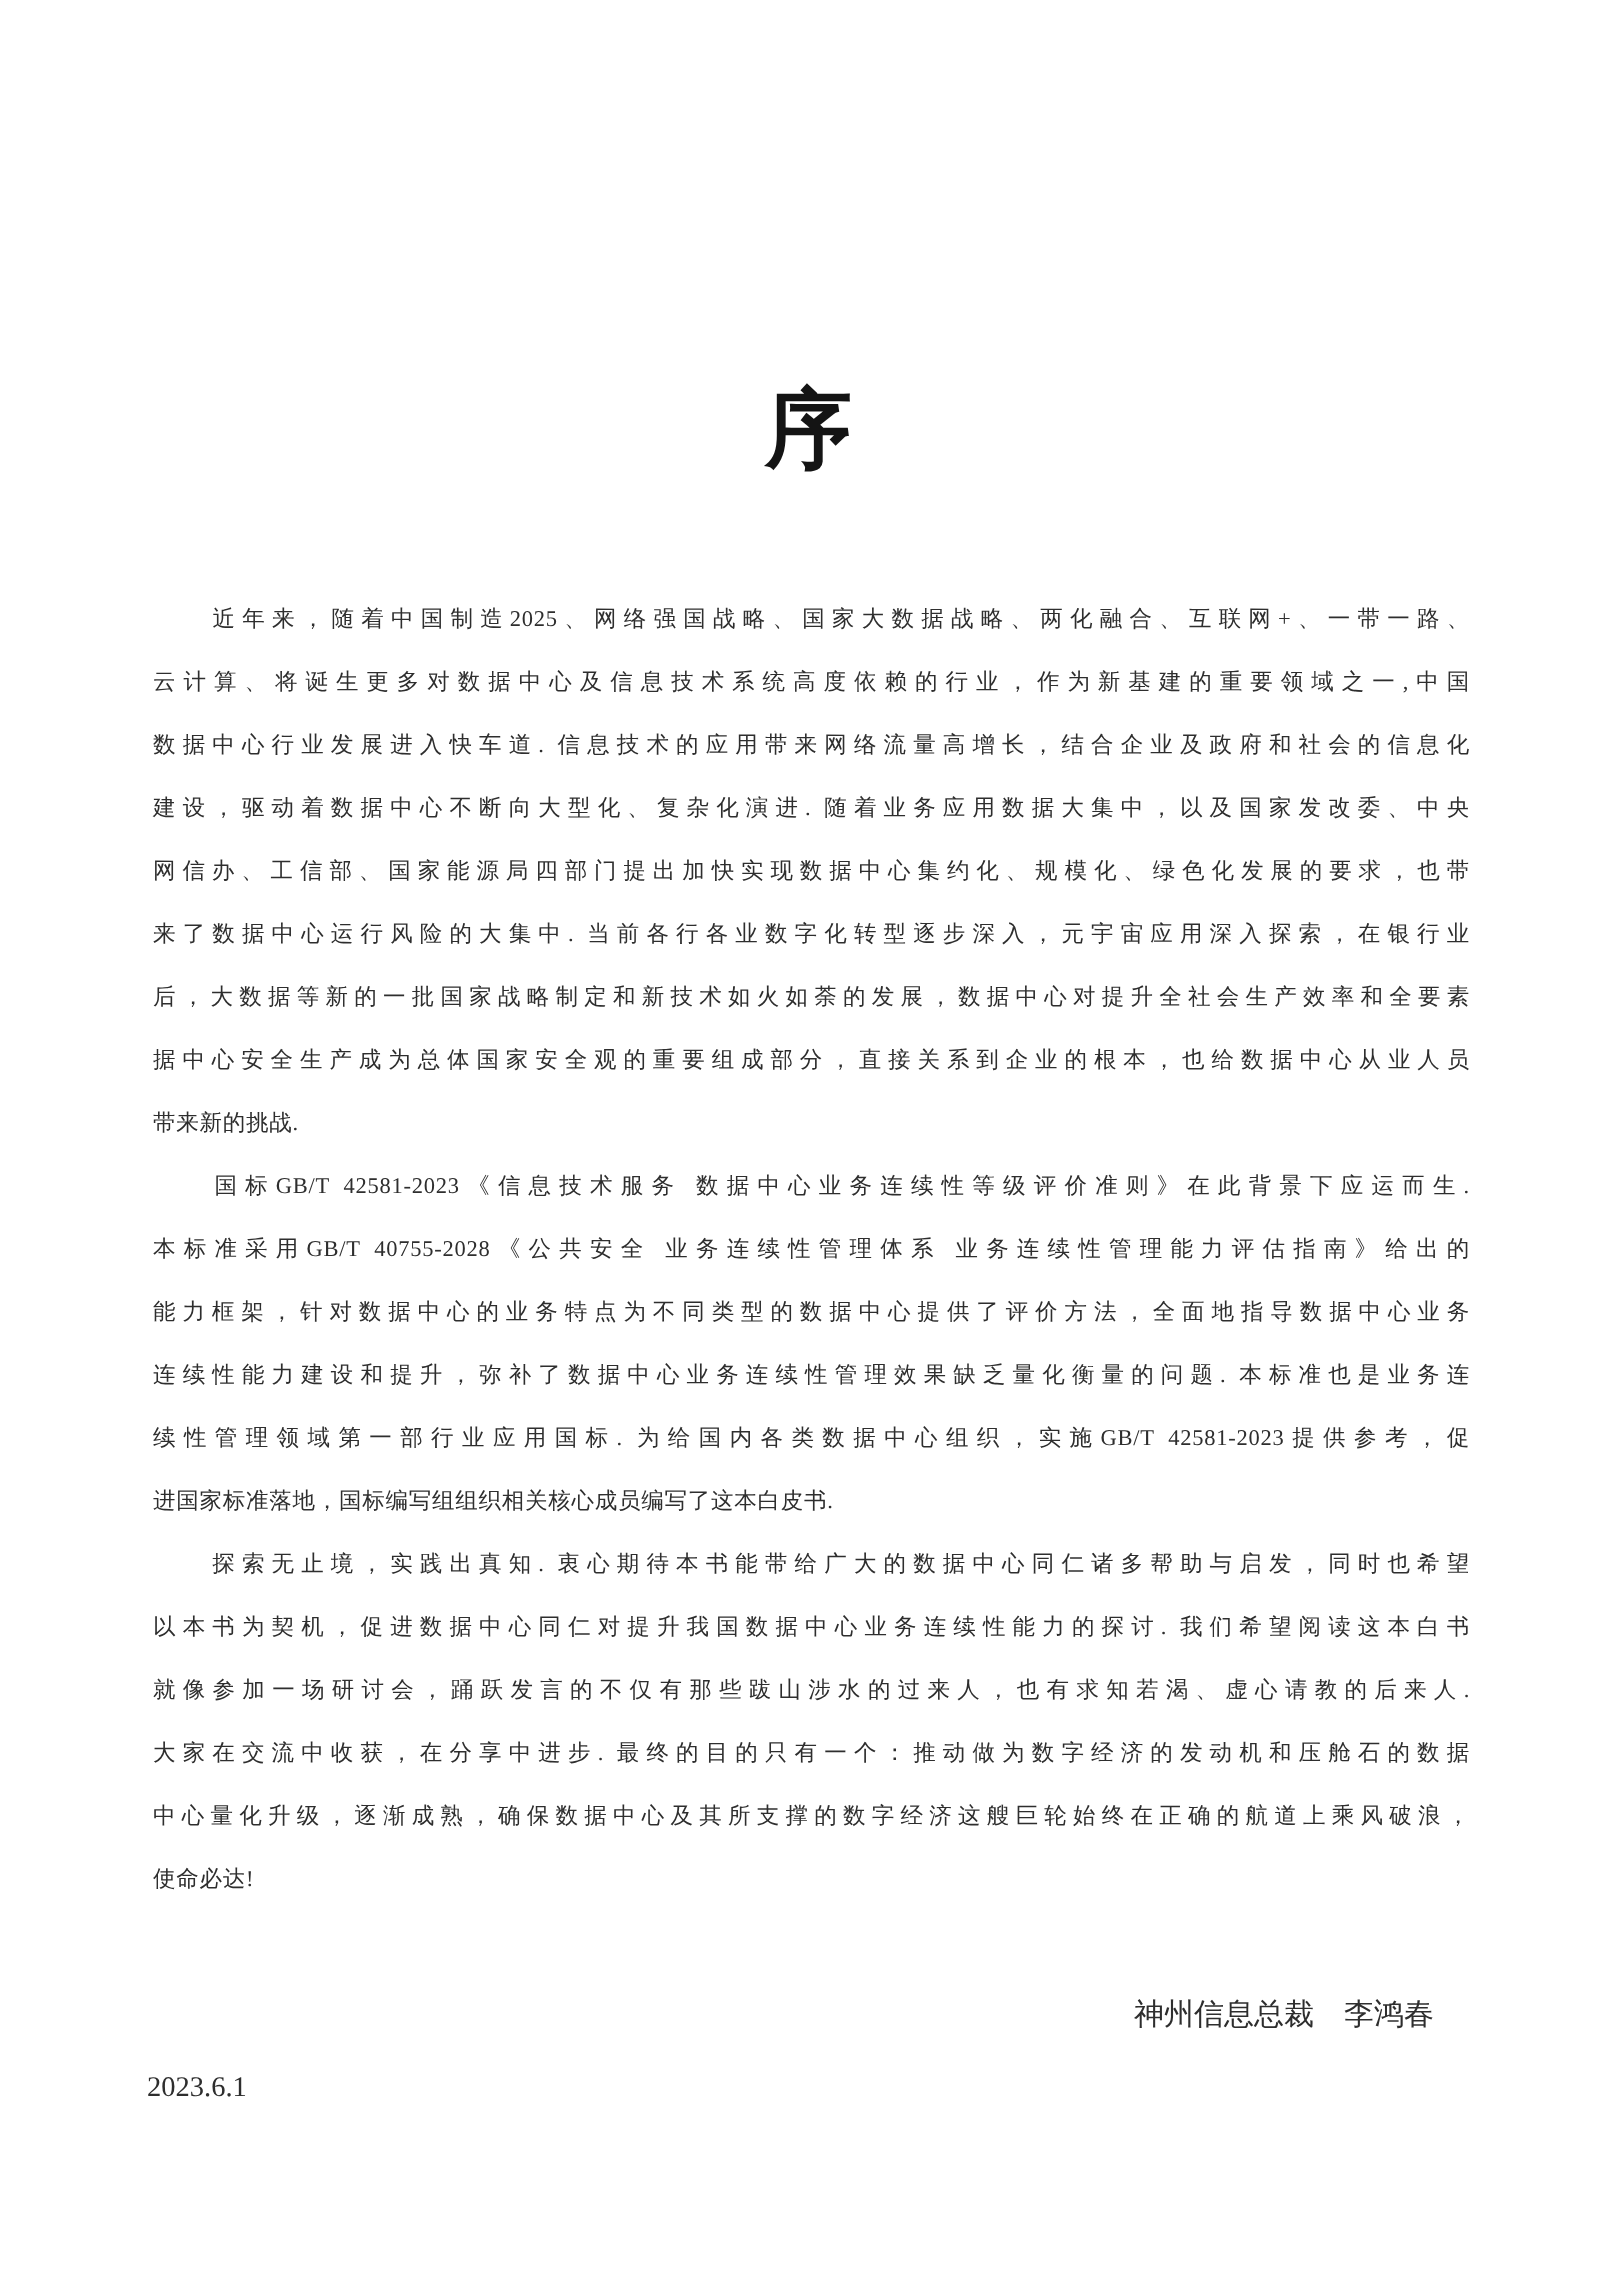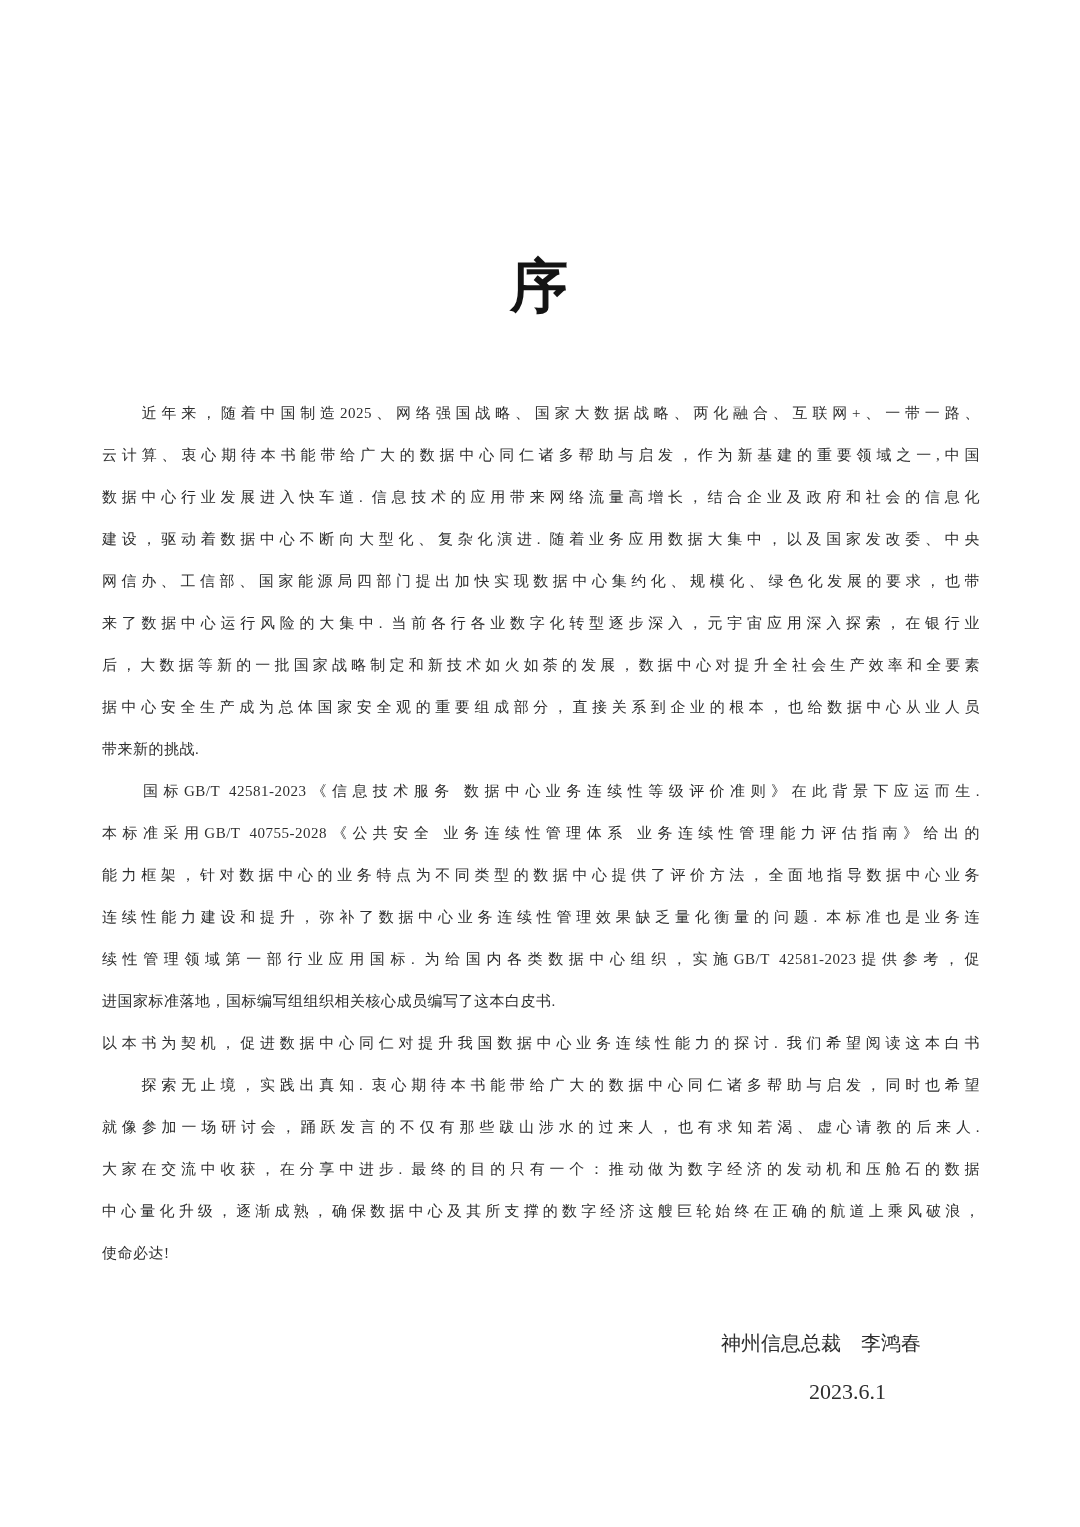--- a/index.html
+++ b/index.html
@@ -57,62 +57,61 @@
     left: 102px;
     top: 1322px;
     width: 878px;
     height: 42px;
     line-height: 42px;
     text-align: right;
     font-size: 20px;
     color: #2e2e2e;
   }
   .signature .sig-inner {
-    margin-right: 59px;
+    margin-right: 24px;
   }
   .date {
     position: absolute;
-    left: 84px;
+    left: 98px;
     top: 1371px;
     width: 878px;
     height: 42px;
     line-height: 42px;
-    text-align: right;
-    font-size: 22px;
+    font-size: 19px;
     color: #2e2e2e;
   }
   .date .date-inner {
     margin-right: 76px;
   }
 </style>
 </head>
 <body>
 
 <div class="page">
 
   <h1 class="title">序</h1>
 
   <div class="body-text" id="paragraphs">
       <div class="line">　　近年来，随着中国制造2025、网络强国战略、国家大数据战略、两化融合、互联网+、一带一路、</div>
-      <div class="line">云计算、衷心期待本书能带给广大的数据中心同仁诸多帮助与启发，作为新基建的重要领域之一,中国</div>
+      <div class="line">云计算、将诞生更多对数据中心及信息技术系统高度依赖的行业，作为新基建的重要领域之一,中国</div>
       <div class="line">数据中心行业发展进入快车道. 信息技术的应用带来网络流量高增长，结合企业及政府和社会的信息化</div>
       <div class="line">建设，驱动着数据中心不断向大型化、复杂化演进. 随着业务应用数据大集中，以及国家发改委、中央</div>
       <div class="line">网信办、工信部、国家能源局四部门提出加快实现数据中心集约化、规模化、绿色化发展的要求，也带</div>
       <div class="line">来了数据中心运行风险的大集中. 当前各行各业数字化转型逐步深入，元宇宙应用深入探索，在银行业</div>
       <div class="line">后，大数据等新的一批国家战略制定和新技术如火如荼的发展，数据中心对提升全社会生产效率和全要素</div>
       <div class="line">据中心安全生产成为总体国家安全观的重要组成部分，直接关系到企业的根本，也给数据中心从业人员</div>
       <div class="line last">带来新的挑战.</div>
       <div class="line">　　国标GB/T 42581-2023《信息技术服务 数据中心业务连续性等级评价准则》在此背景下应运而生.</div>
       <div class="line">本标准采用GB/T 40755-2028《公共安全 业务连续性管理体系 业务连续性管理能力评估指南》给出的</div>
       <div class="line">能力框架，针对数据中心的业务特点为不同类型的数据中心提供了评价方法，全面地指导数据中心业务</div>
       <div class="line">连续性能力建设和提升，弥补了数据中心业务连续性管理效果缺乏量化衡量的问题. 本标准也是业务连</div>
       <div class="line">续性管理领域第一部行业应用国标. 为给国内各类数据中心组织，实施GB/T 42581-2023提供参考，促</div>
       <div class="line last">进国家标准落地，国标编写组组织相关核心成员编写了这本白皮书.</div>
+      <div class="line">　　探索无止境，实践出真知. 衷心期待本书能带给广大的数据中心同仁诸多帮助与启发，同时也希望</div>
       <div class="line">以本书为契机，促进数据中心同仁对提升我国数据中心业务连续性能力的探讨. 我们希望阅读这本白书</div>
-      <div class="line">　　探索无止境，实践出真知. 衷心期待本书能带给广大的数据中心同仁诸多帮助与启发，同时也希望</div>
       <div class="line">就像参加一场研讨会，踊跃发言的不仅有那些跋山涉水的过来人，也有求知若渴、虚心请教的后来人.</div>
       <div class="line">大家在交流中收获，在分享中进步. 最终的目的只有一个：推动做为数字经济的发动机和压舱石的数据</div>
       <div class="line">中心量化升级，逐渐成熟，确保数据中心及其所支撑的数字经济这艘巨轮始终在正确的航道上乘风破浪，</div>
       <div class="line last">使命必达!</div>
     </div>
 
   <div class="signature">
     <span class="sig-inner">神州信息总裁　李鸿春</span>
   </div>
 

